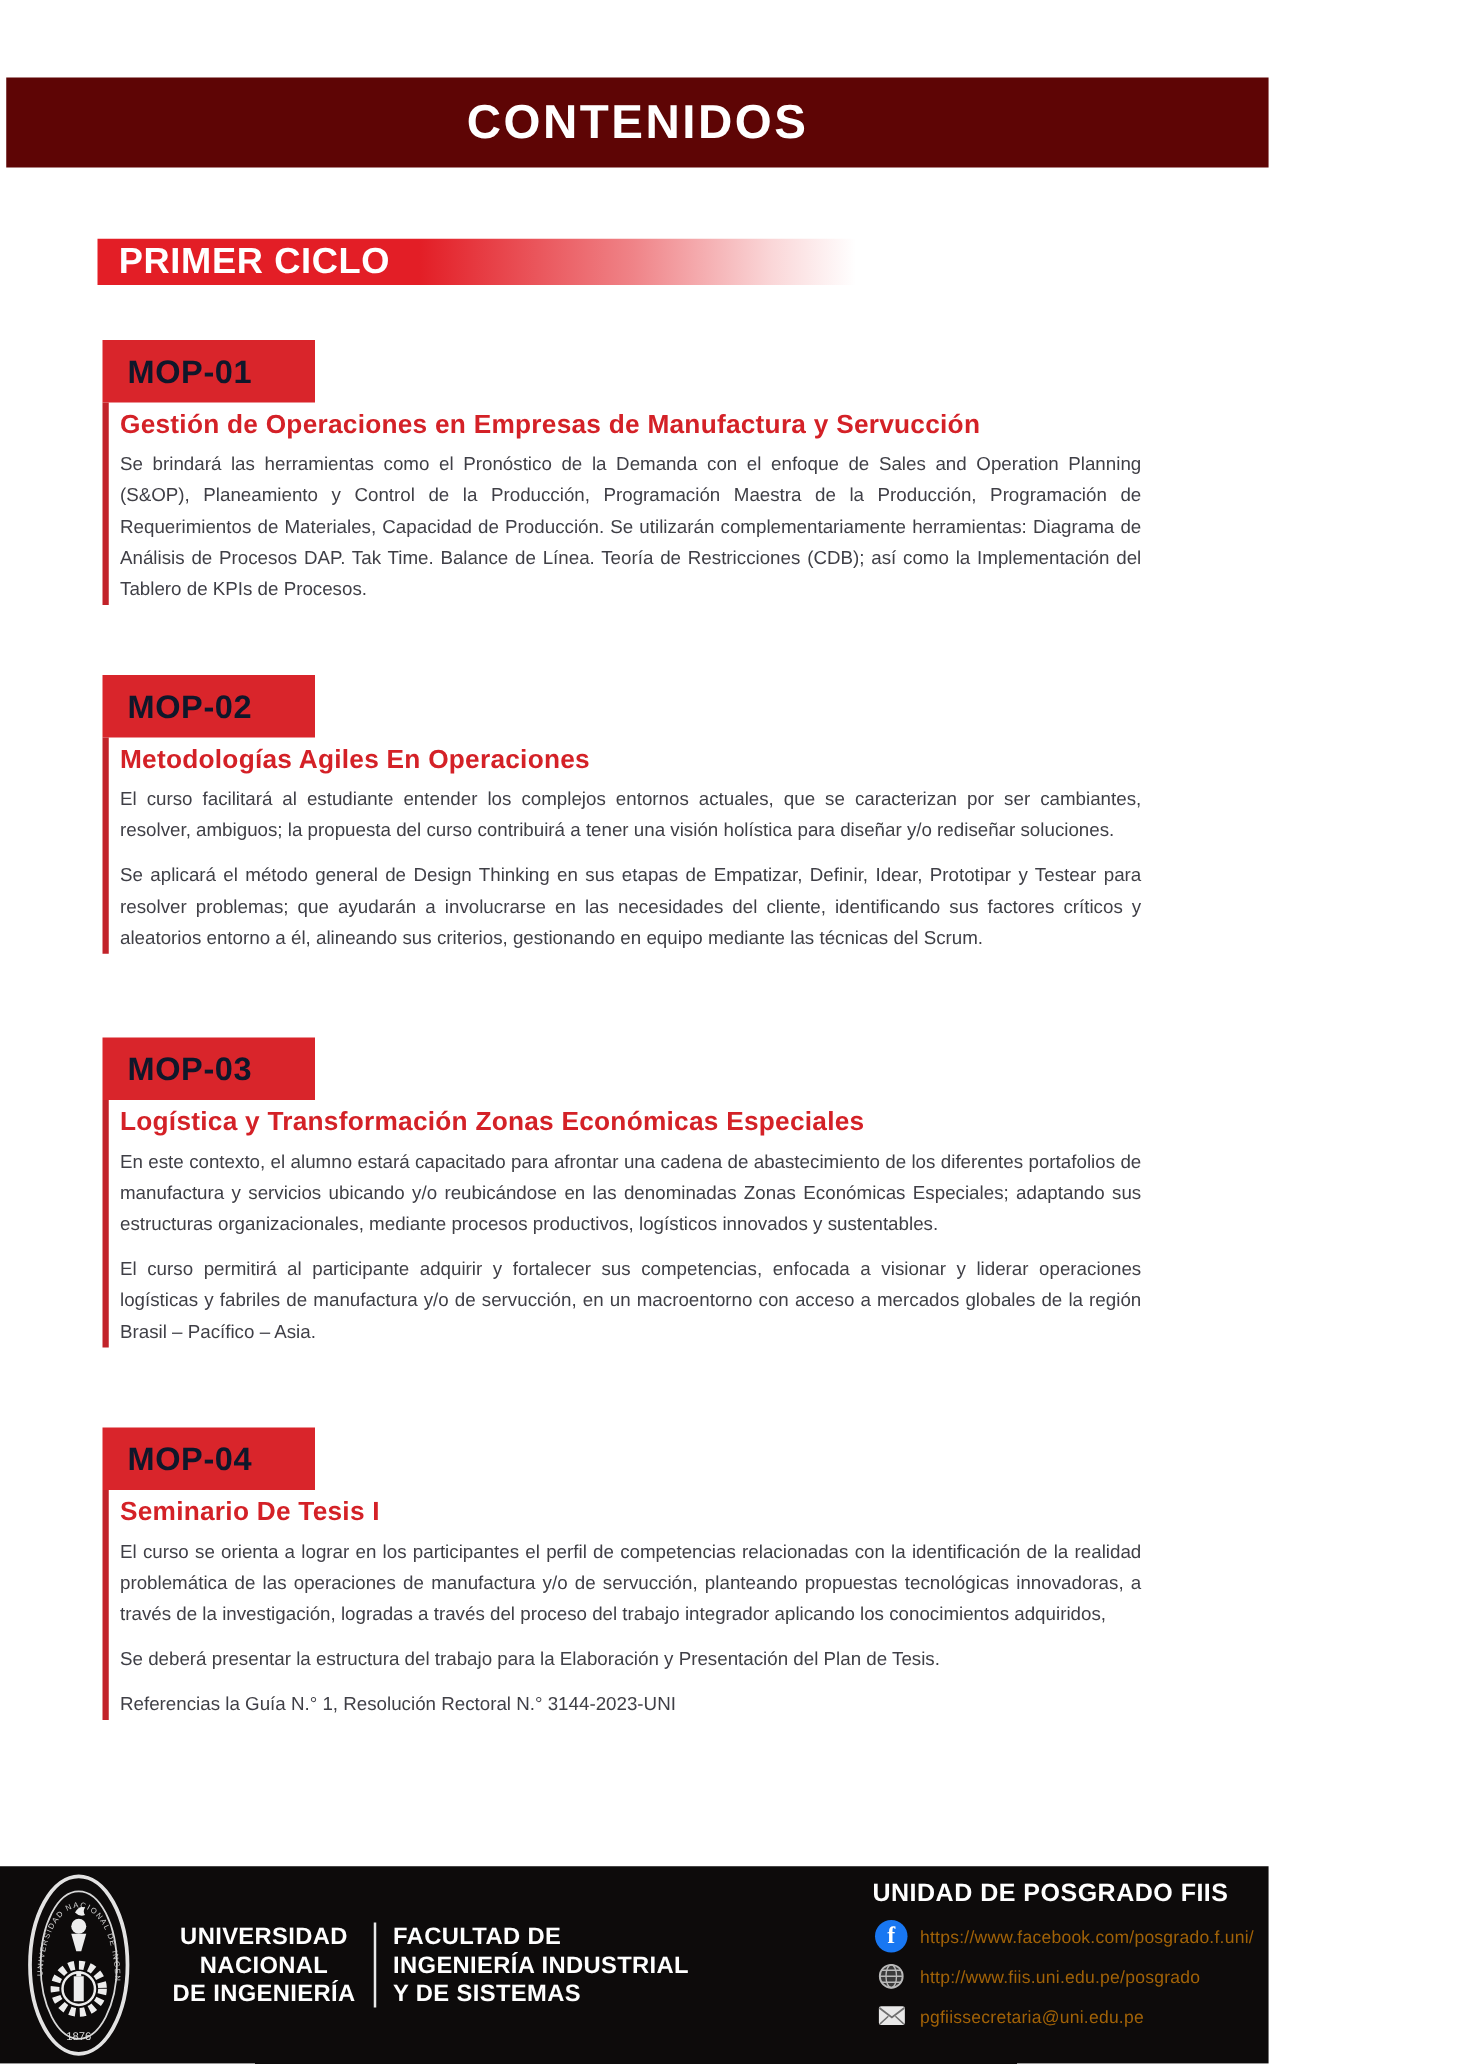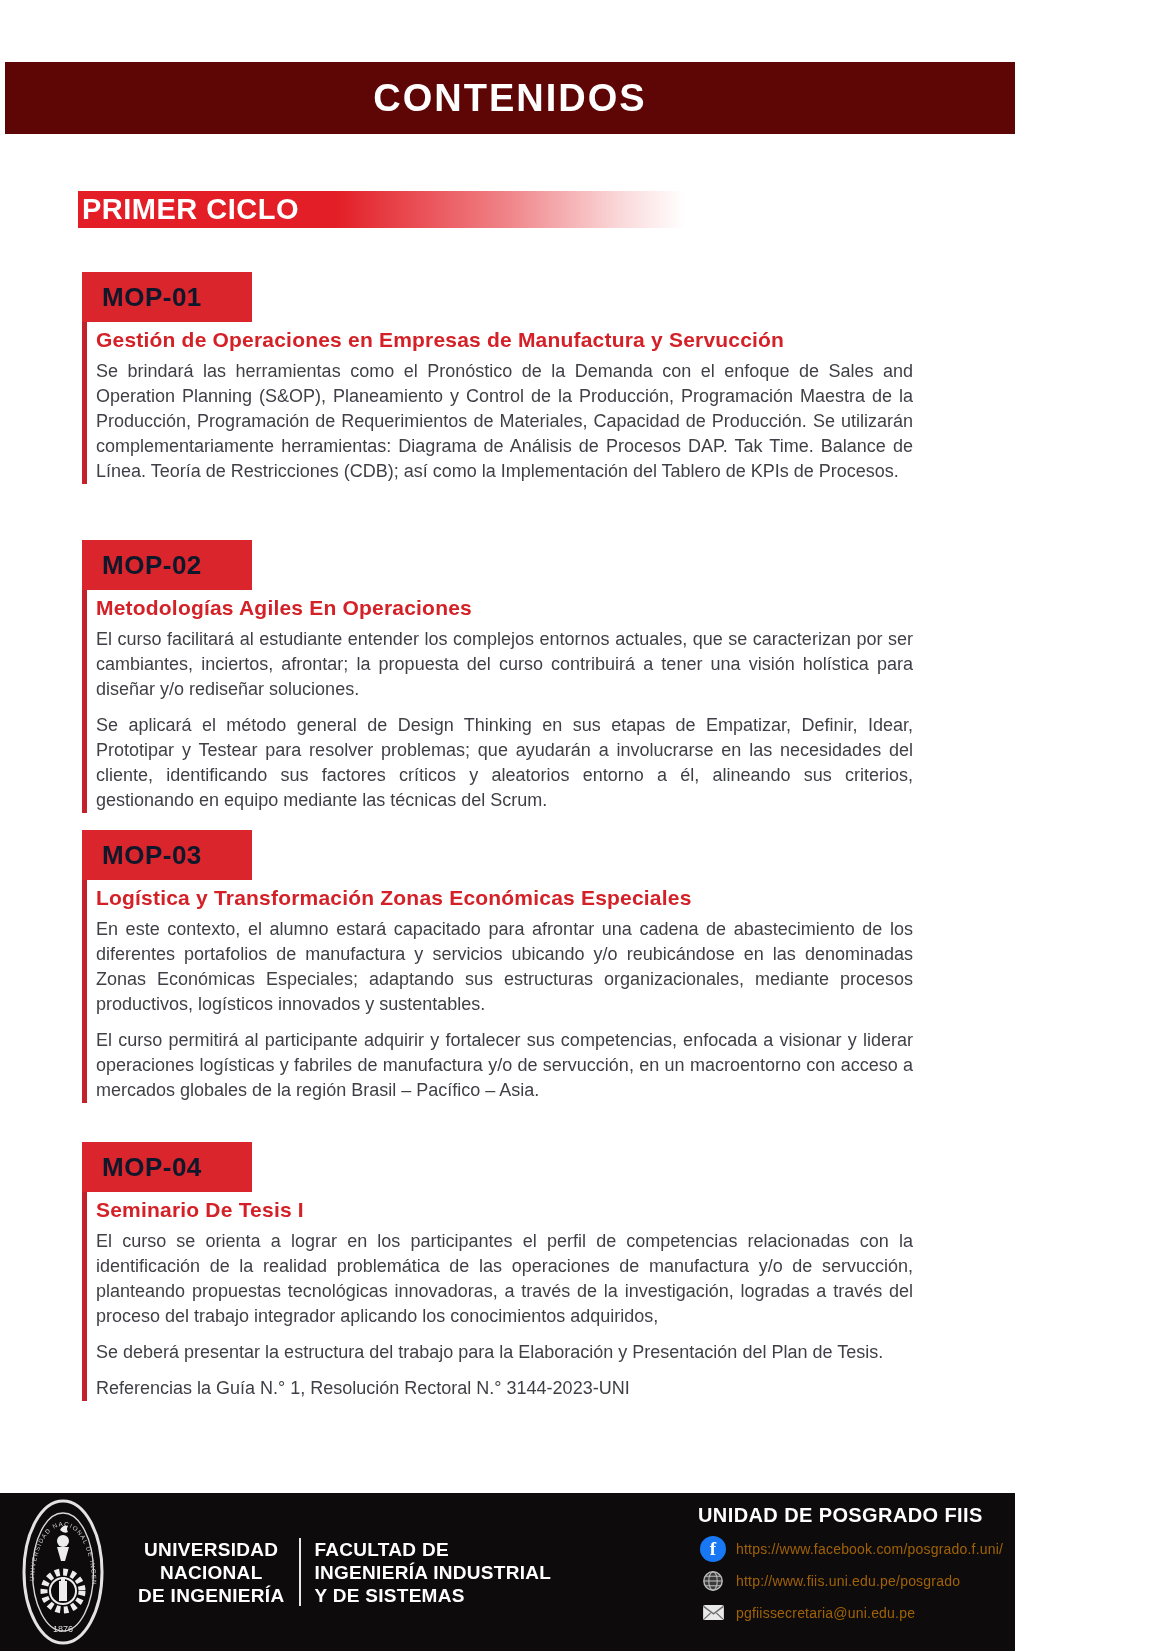--- a/index.html
+++ b/index.html
@@ -12,30 +12,30 @@
   .page{position:relative; width:1015px; height:1651px; background:#fff; overflow:hidden;}
 
   
   .top-banner{position:absolute; left:5px; right:0; top:62px; height:72px;
     background:var(--maroon); display:flex; align-items:center; justify-content:center;}
   .top-banner h1{color:#fff; font-size:38px; font-weight:800; letter-spacing:2px;}
 
   
   .cycle-banner{position:absolute; left:78px; top:191px; width:613px; height:37px;
     background:linear-gradient(to right, #e31e26 0%, #e31e26 42%, rgba(227,30,38,.55) 70%, rgba(227,30,38,.18) 88%, rgba(227,30,38,0) 99%);
-    display:flex; align-items:center; padding-left:4px;}
+    display:flex; align-items:center; padding-left:17px;}
   .cycle-banner span{color:#fff; font-size:29px; font-weight:800; letter-spacing:.5px;}
 
   
   .course{position:absolute; left:82px; right:102px;}
   .badge{width:170px; height:50px; background:var(--badge-red); color:#0f172a;
     display:flex; align-items:center; padding-left:20px; font-size:26px; font-weight:800; letter-spacing:.5px;}
   .course-body{border-left:5px solid var(--bar-red); padding-left:9px;}
   .course-body h2{color:var(--title-red); font-size:21px; font-weight:700; padding:6px 0 7px; letter-spacing:.2px;}
-  .course-body p{font-size:18px; line-height:25px; color:var(--body-text); text-align:justify; margin-bottom:11px;}
+  .course-body p{font-size:15px; line-height:25px; color:var(--body-text); text-align:justify; margin-bottom:11px;}
   .course-body p:last-child{margin-bottom:0;}
 
   
   .footer{position:absolute; left:0; right:0; bottom:0; height:158px; background:var(--footer-bg); color:#fff;}
   .footer-left{position:absolute; left:22px; top:0; height:100%; display:flex; align-items:center;}
   .seal{width:82px; height:146px; flex:0 0 auto;}
   .uni-block{margin-left:34px;text-align:center;}
   .uni-block .line, .fac-block .line{font-size:19px; font-weight:700; line-height:23px; letter-spacing:.3px; white-space:nowrap;}
   .v-divider{width:2px; height:68px; background:#e9e9e9; margin:0 13px 0 15px; align-self:center;}
   .footer-right{position:absolute; left:698px; top:11px;}
@@ -70,21 +70,21 @@
       <p>Se brindará las herramientas como el Pronóstico de la Demanda con el enfoque de Sales and Operation Planning (S&amp;OP), Planeamiento y Control de la Producción, Programación Maestra de la Producción, Programación de Requerimientos de Materiales, Capacidad de Producción. Se utilizarán complementariamente herramientas: Diagrama de Análisis de Procesos DAP. Tak Time. Balance de Línea. Teoría de Restricciones (CDB); así como la Implementación del Tablero de KPIs de Procesos.</p>
     </div>
   </section>
 
   <section class="course" style="top:540px">
     <div class="badge">
       <span>MOP-02</span>
     </div>
     <div class="course-body">
       <h2>Metodologías Agiles En Operaciones</h2>
-      <p>El curso facilitará al estudiante entender los complejos entornos actuales, que se caracterizan por ser cambiantes, inciertos, afrontar; la propuesta del curso contribuirá a tener una visión holística para diseñar y/o rediseñar soluciones.</p>
+      <p>El curso facilitará al estudiante entender los complejos entornos actuales, que se caracterizan por ser cambiantes, resolver, ambiguos; la propuesta del curso contribuirá a tener una visión holística para diseñar y/o rediseñar soluciones.</p>
       <p>Se aplicará el método general de Design Thinking en sus etapas de Empatizar, Definir, Idear, Prototipar y Testear para resolver problemas; que ayudarán a involucrarse en las necesidades del cliente, identificando sus factores críticos y aleatorios entorno a él, alineando sus criterios, gestionando en equipo mediante las técnicas del Scrum.</p>
     </div>
   </section>
 
   <section class="course" style="top:830px">
     <div class="badge">
       <span>MOP-03</span>
     </div>
     <div class="course-body">
       <h2>Logística y Transformación Zonas Económicas Especiales</h2>

